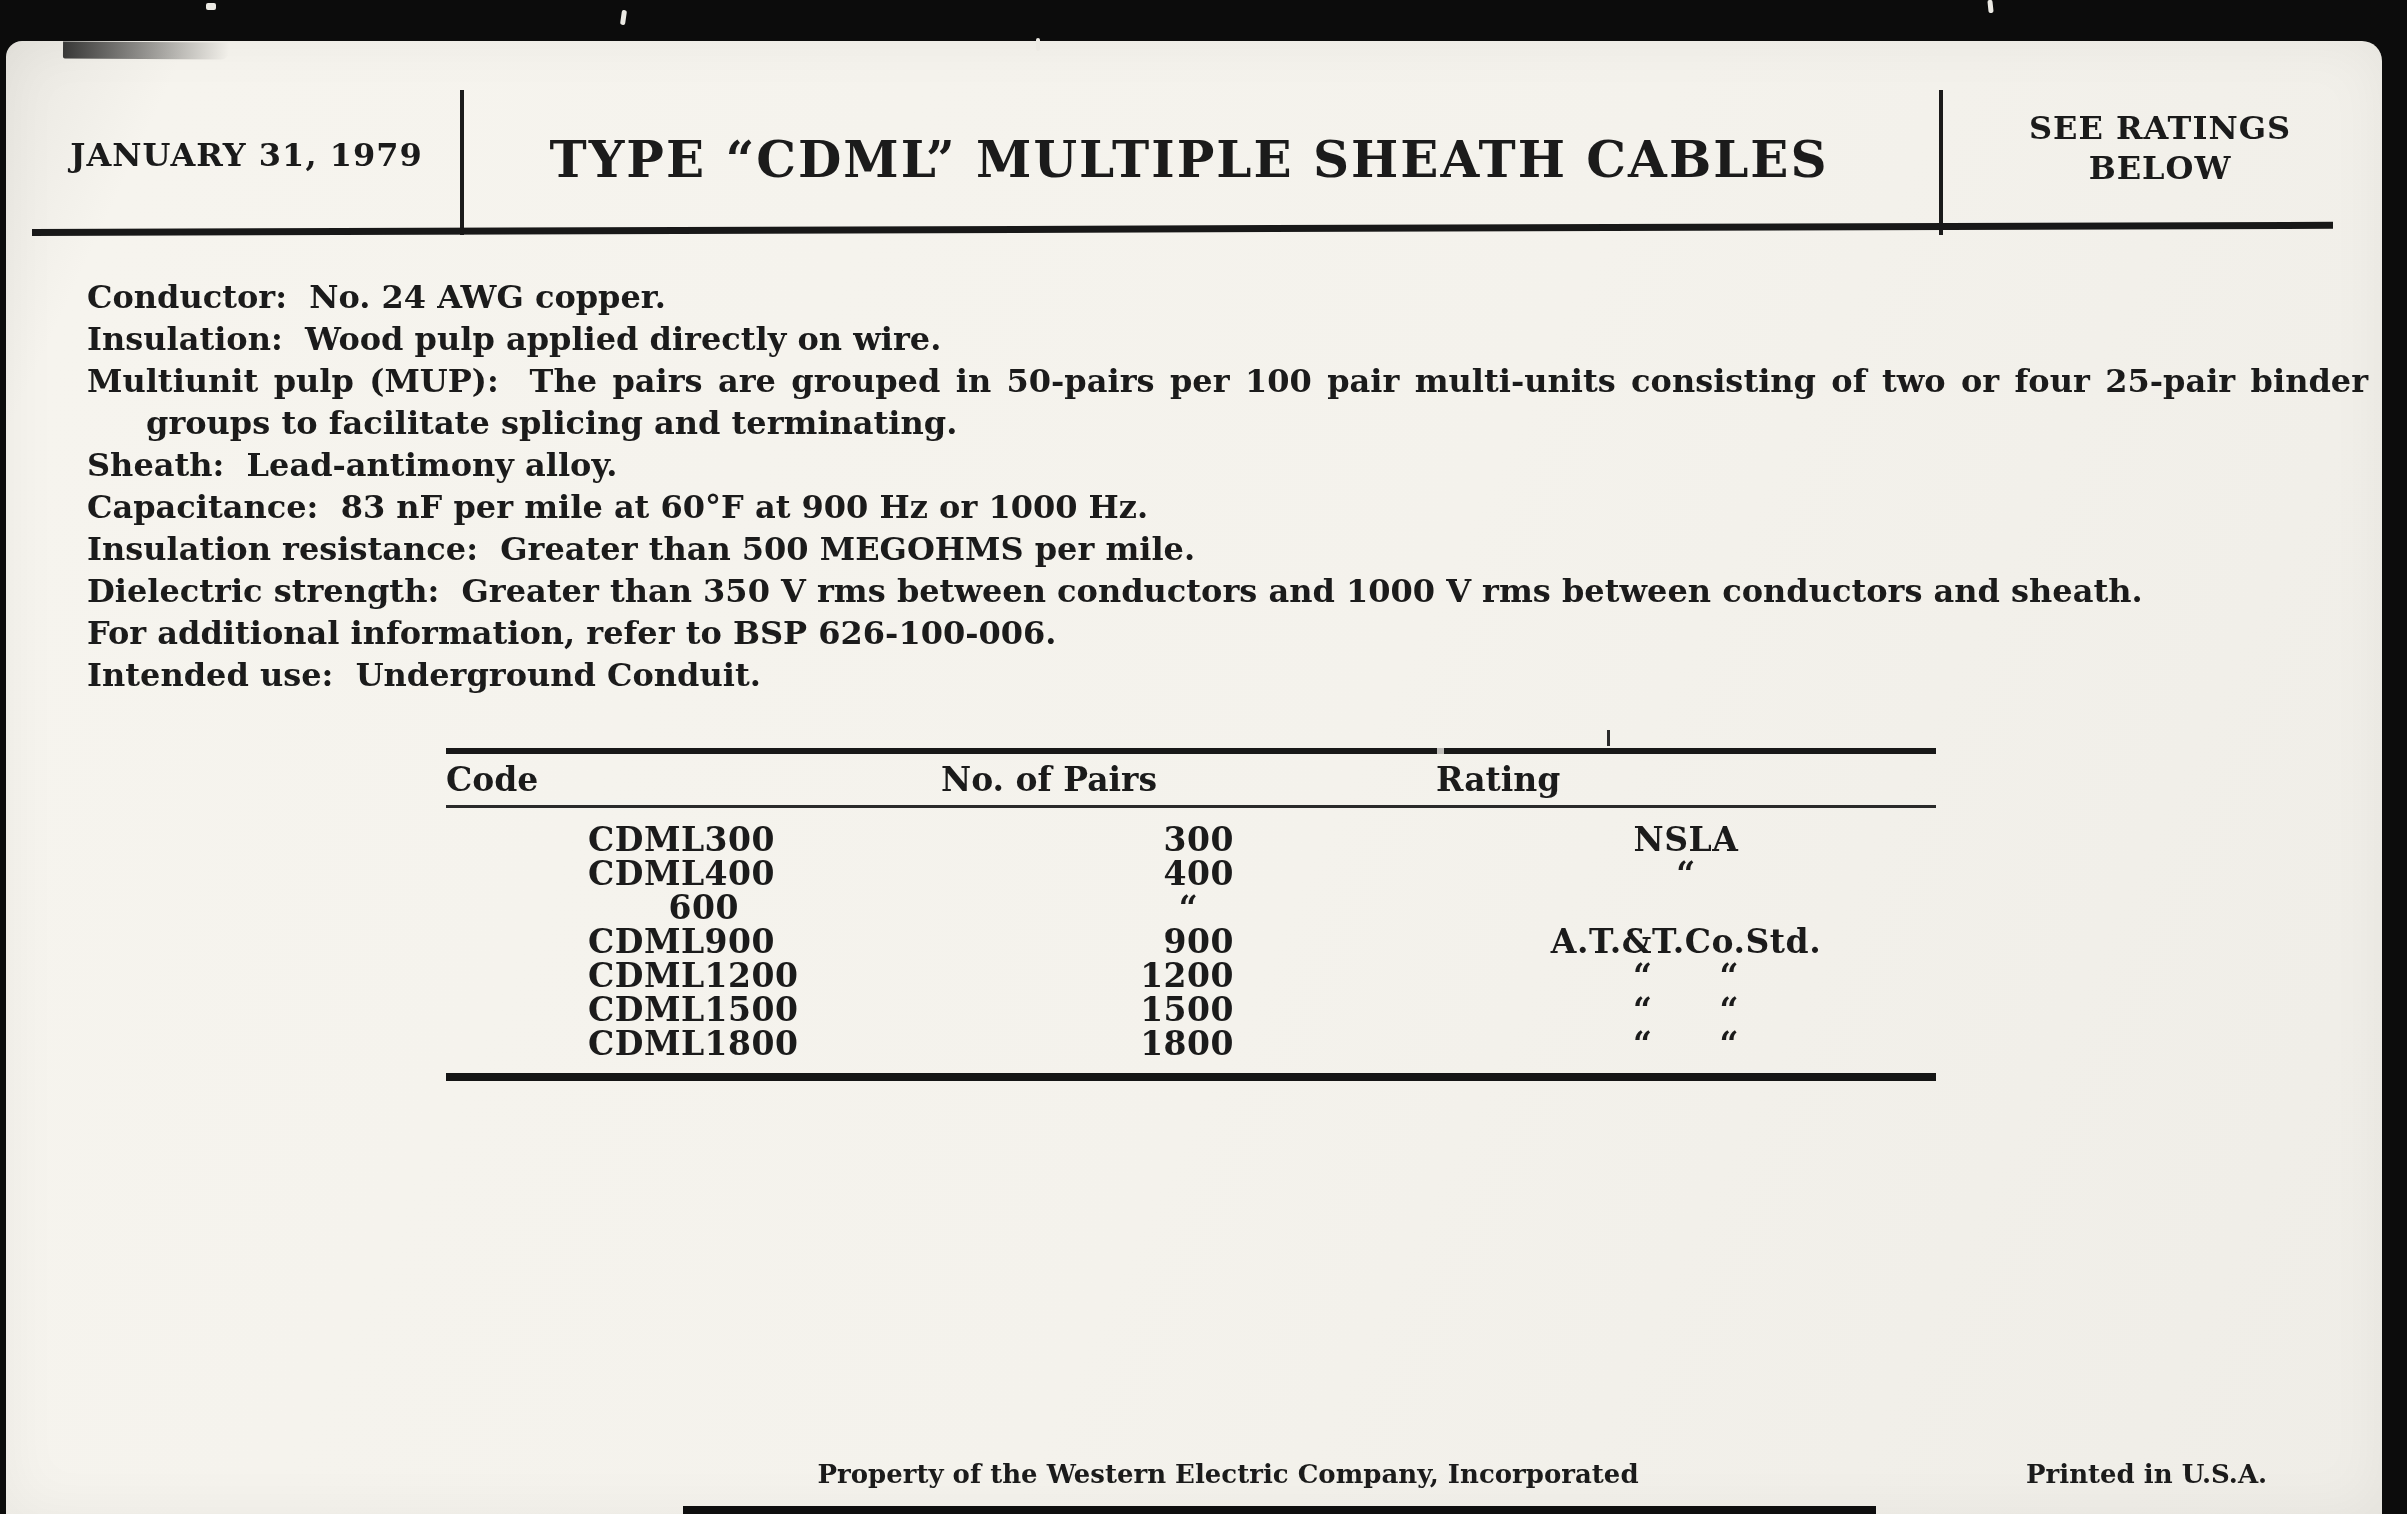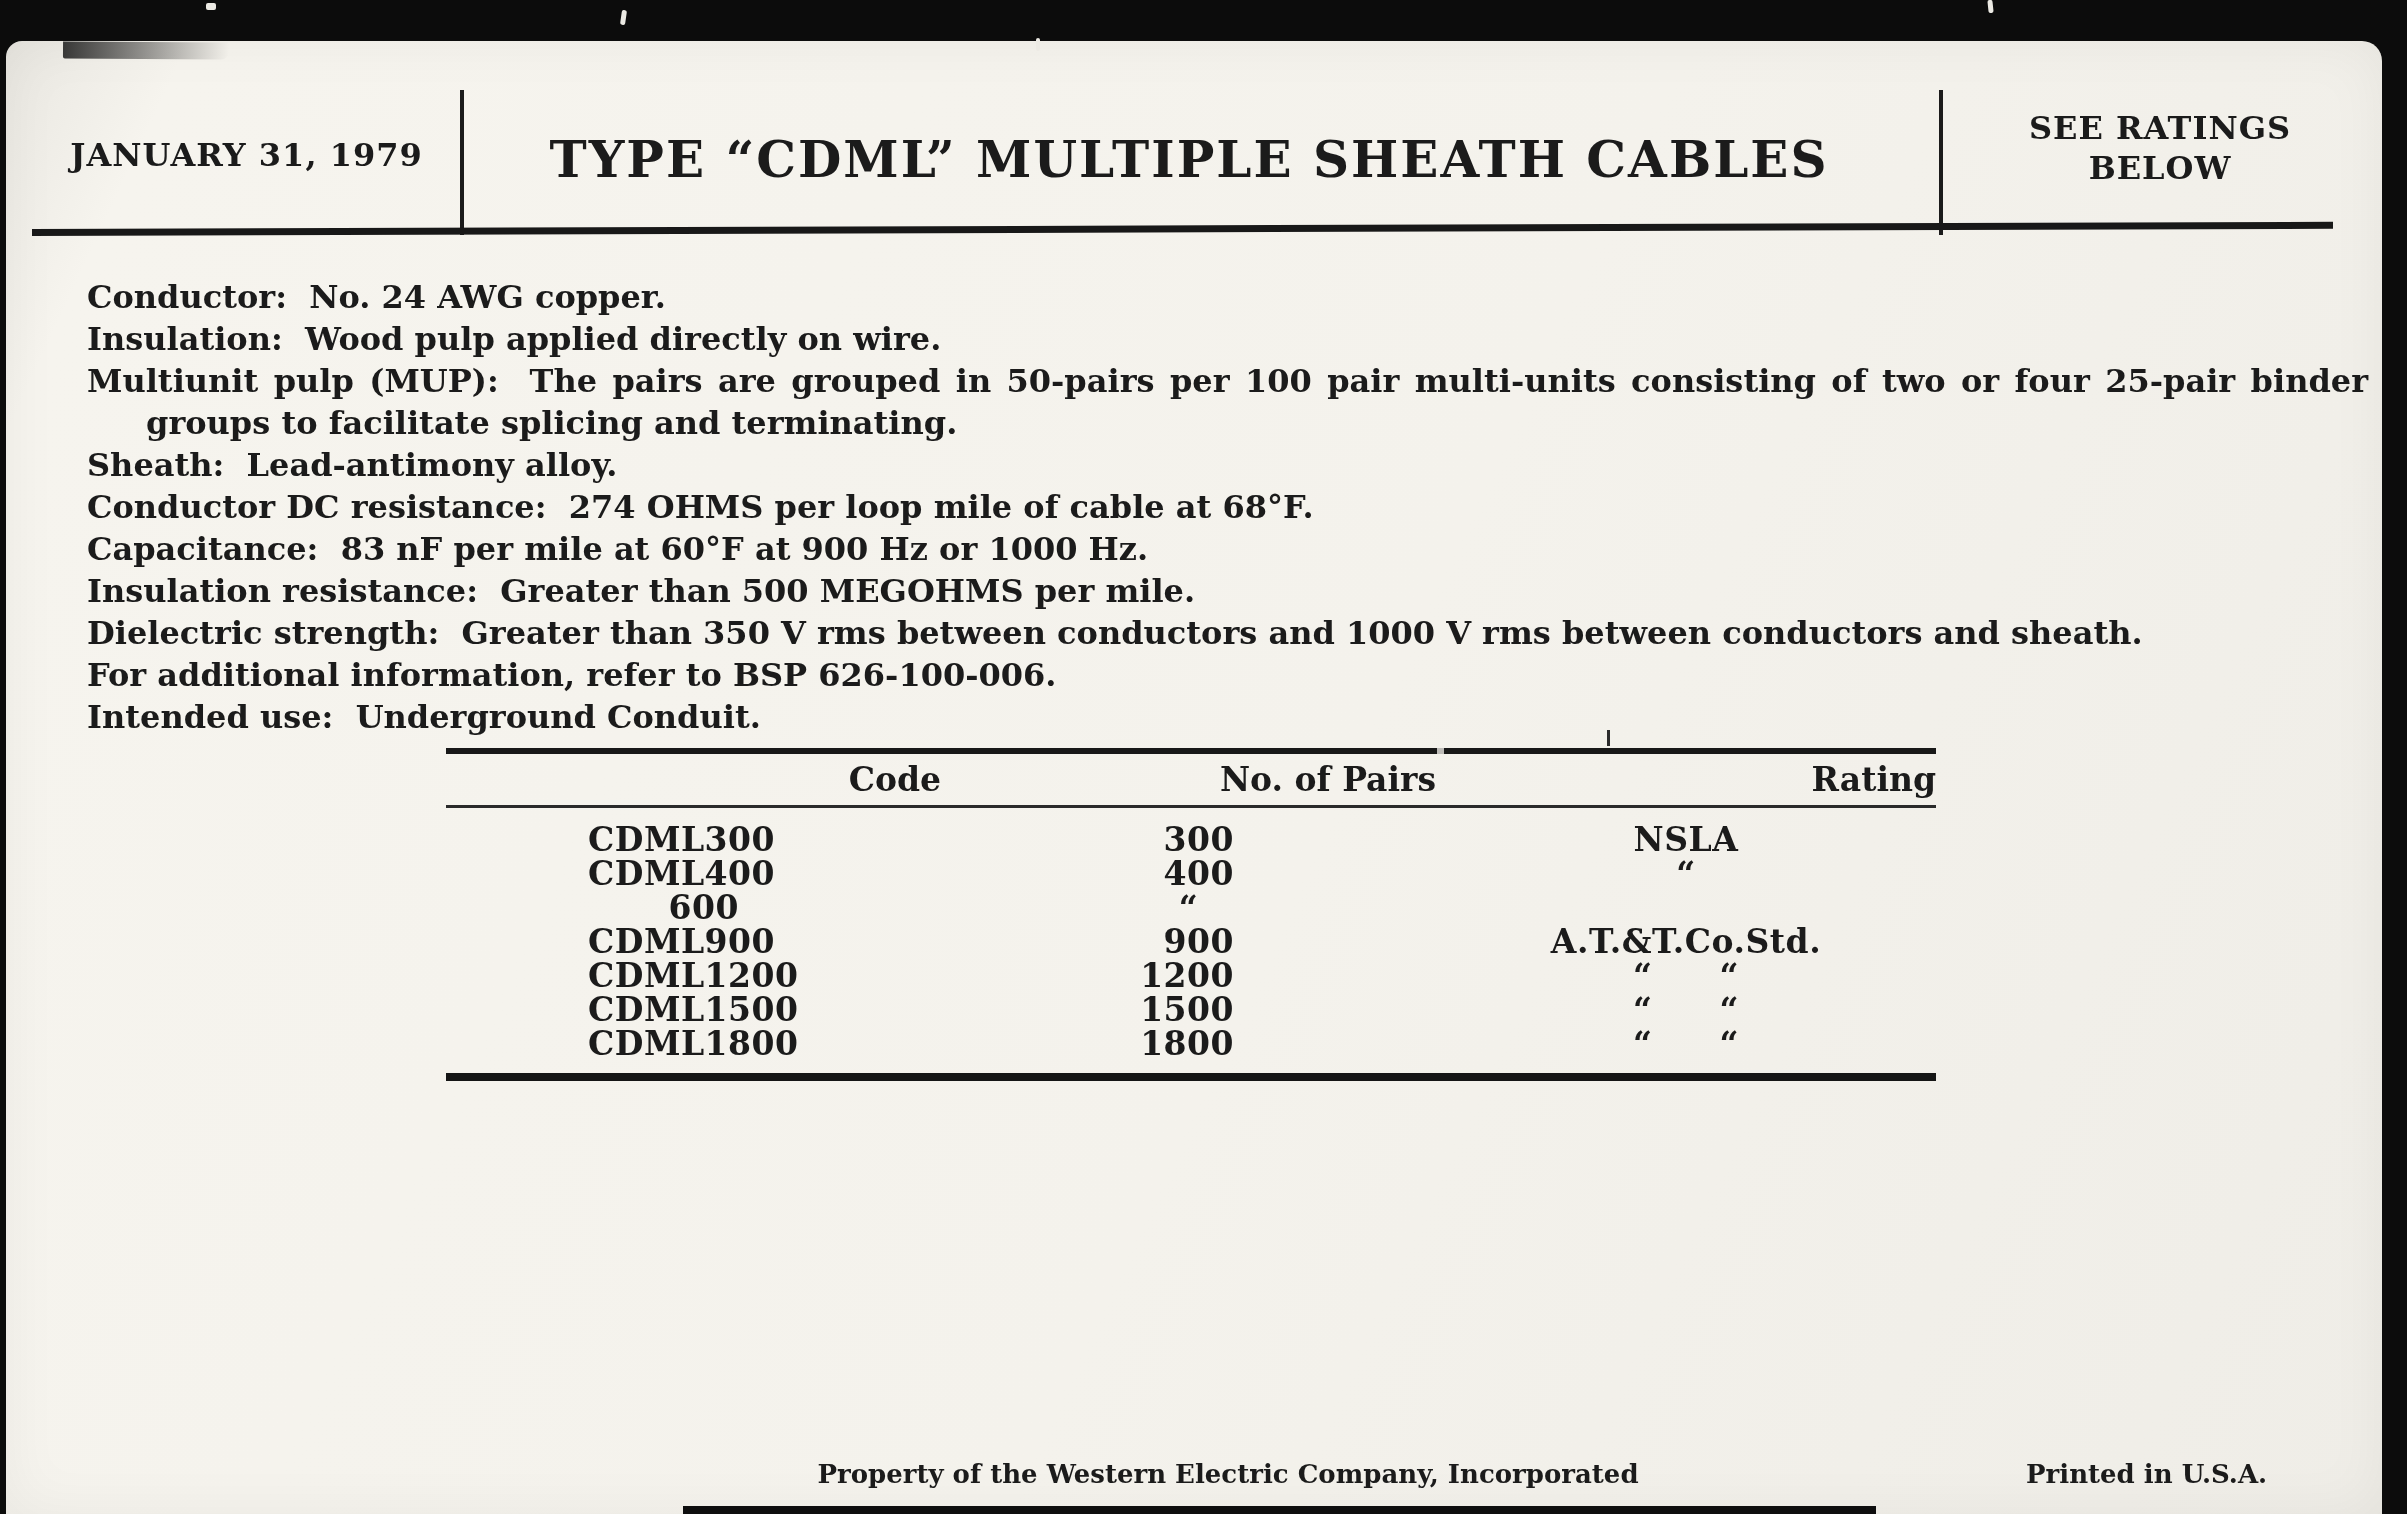--- a/index.html
+++ b/index.html
@@ -34,21 +34,21 @@
   .spec{margin:0;}
   .spec-justify{text-align:justify;text-align-last:justify;}
   .spec-cont{padding-left:59px;}
   
   .tbl{position:absolute;left:440px;top:707px;width:1490px;}
   .tbl-rule-top{position:relative;height:6px;background:#181818;}
   .tbl-rule-top .notch{position:absolute;left:991px;top:0;width:7px;height:6px;
     background:#f4f2ec;opacity:.75;}
   .tbl-head{display:grid;grid-template-columns:495px 495px 500px;height:51px;
     align-items:center;font-size:33px;}
-  .tbl-head div{text-align:right;}
+  .tbl-head div{text-align:left;}
   .tbl-rule-mid{height:3px;background:#2a2a2a;}
   .tbl-body{padding-top:15px;}
   .tbl-row{display:grid;grid-template-columns:495px 495px 500px;height:34px;
     line-height:34px;font-size:33px;letter-spacing:0.5px;}
   .cell-code{padding-left:142px;}
   .cell-pairs{text-align:right;padding-right:202px;}
   .cell-rating{text-align:center;}
   .tbl-rule-bot{height:8px;background:#151515;margin-top:12px;}
   
   .ftr-property{position:absolute;left:529px;top:1418px;width:1386px;
@@ -83,21 +83,20 @@
       <div>BELOW</div>
     </div>
     <div class="hdr-rule"></div>
 
     <div class="specs">
       <p class="spec">Conductor:&nbsp; No. 24 AWG copper.</p>
       <p class="spec">Insulation:&nbsp; Wood pulp applied directly on wire.</p>
       <p class="spec spec-justify">Multiunit pulp (MUP):&nbsp; The pairs are grouped in 50-pairs per 100 pair multi-units consisting of two or four 25-pair binder</p>
       <p class="spec spec-cont">groups to facilitate splicing and terminating.</p>
       <p class="spec">Sheath:&nbsp; Lead-antimony alloy.</p>
-      <p class="spec">Conductor DC resistance:&nbsp; 274 OHMS per loop mile of cable at 68°F.</p>
       <p class="spec">Capacitance:&nbsp; 83 nF per mile at 60°F at 900 Hz or 1000 Hz.</p>
       <p class="spec">Insulation resistance:&nbsp; Greater than 500 MEGOHMS per mile.</p>
       <p class="spec">Dielectric strength:&nbsp; Greater than 350 V rms between conductors and 1000 V rms between conductors and sheath.</p>
       <p class="spec">For additional information, refer to BSP 626-100-006.</p>
       <p class="spec">Intended use:&nbsp; Underground Conduit.</p>
     </div>
 
     <div class="tbl">
       <div class="tbl-rule-top">
           <span class="notch"></span>

